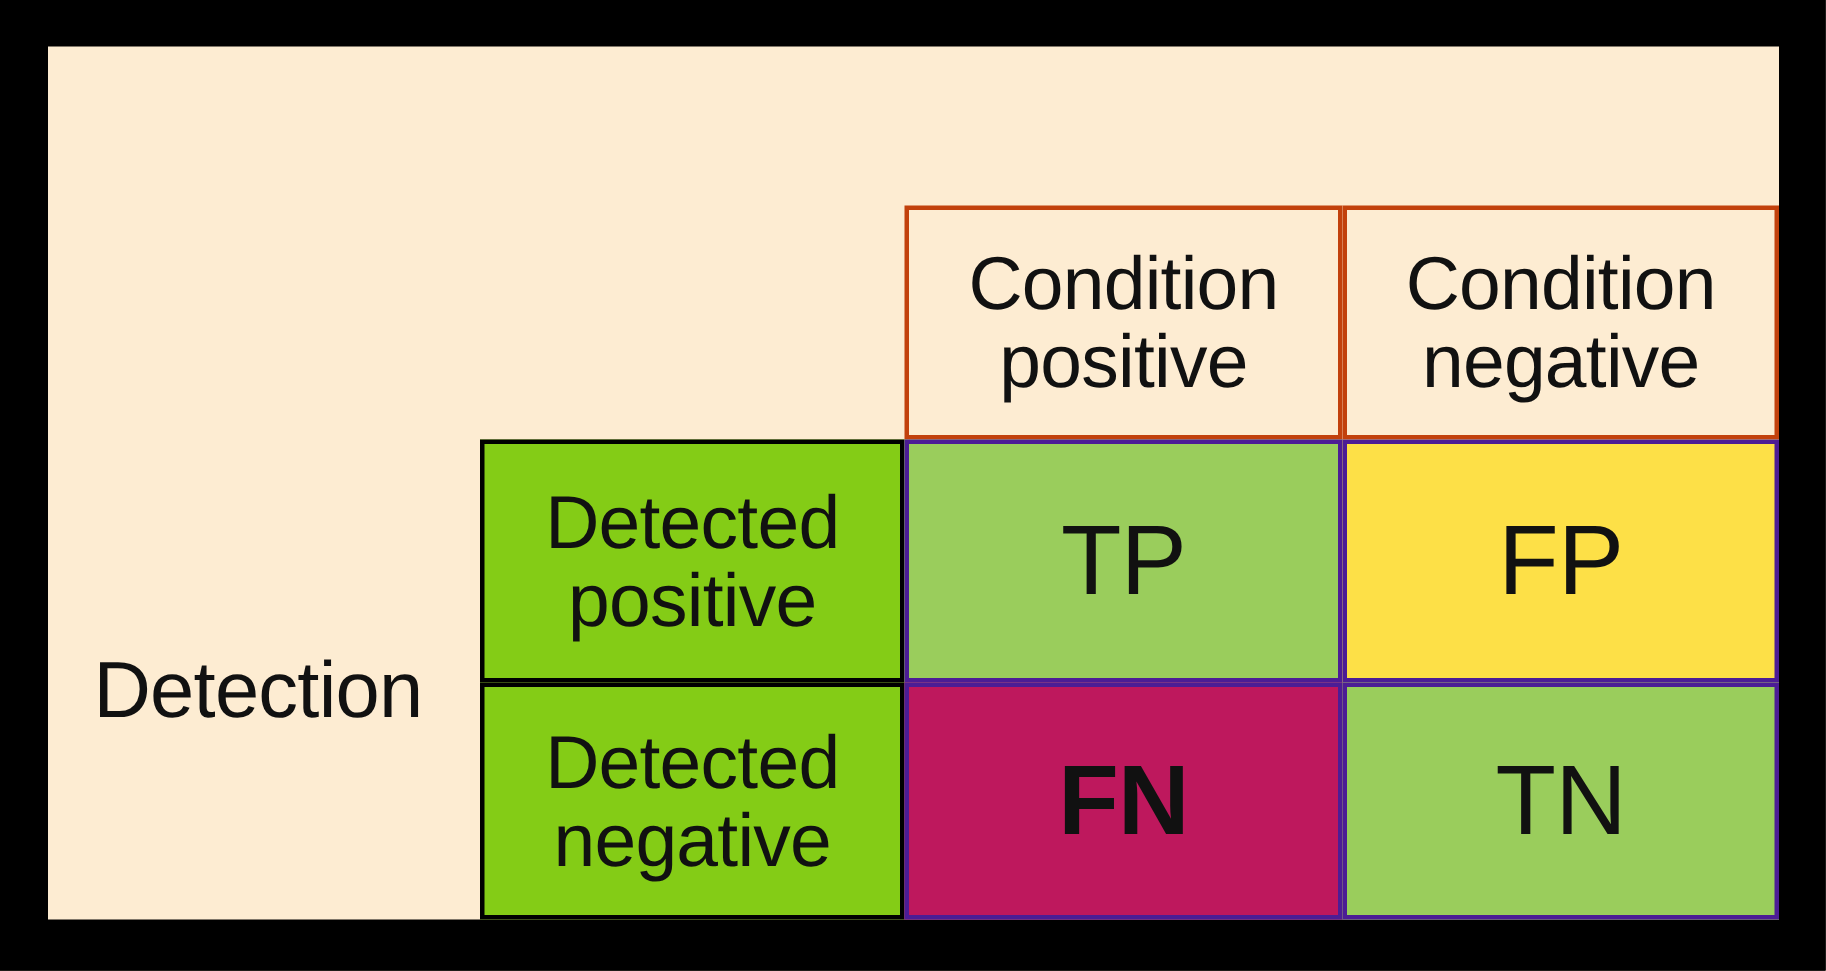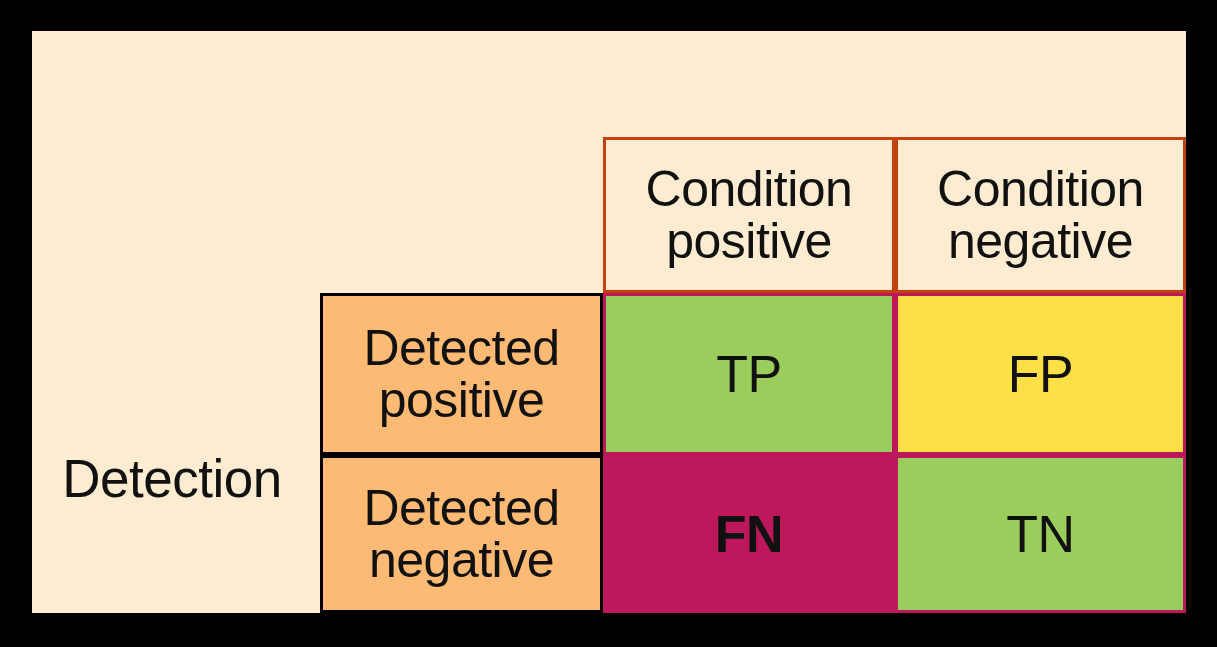--- a/index.html
+++ b/index.html
@@ -53,21 +53,21 @@
     left: 571px;
     top: 0px;
     width: 583px;
     height: 106px;
     font-size: 53px;
   }
 
   
   #detection-header {
     left: 0px;
-    top: 408px;
+    top: 390px;
     width: 280px;
     height: 80px;
     font-size: 53px;
     justify-content: center;
   }
 
   
   .col-header {
     font-size: 50px;
     background: #FDECD2;
@@ -82,40 +82,40 @@
   #col-header-1 {
     left: 863px;
     top: 106px;
     width: 291px;
     height: 156px;
   }
 
   
   .row-header {
     font-size: 50px;
-    background: #fdba74;
+    background: #84cc16;
     border: 3px solid #000000;
   }
   #row-header-0 {
     left: 288px;
     top: 262px;
     width: 283px;
     height: 162px;
   }
   #row-header-1 {
     left: 288px;
     top: 424px;
     width: 283px;
     height: 158px;
   }
 
   
   .value-cell {
-    font-size: 52px;
-    border: 3px solid #be185d;
+    font-size: 66px;
+    border: 3px solid #4c1d95;
   }
   #value-cell-0-0 {
     left: 571px;
     top: 262px;
     width: 292px;
     height: 162px;
   }
   #value-cell-0-1 {
     left: 863px;
     top: 262px;

